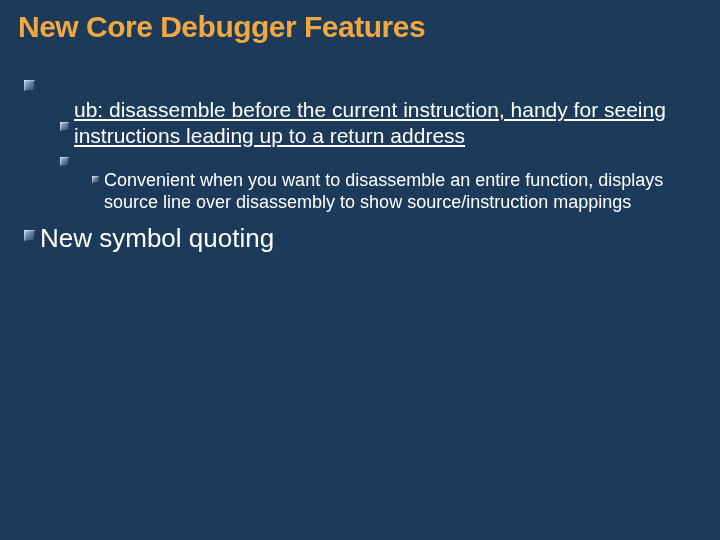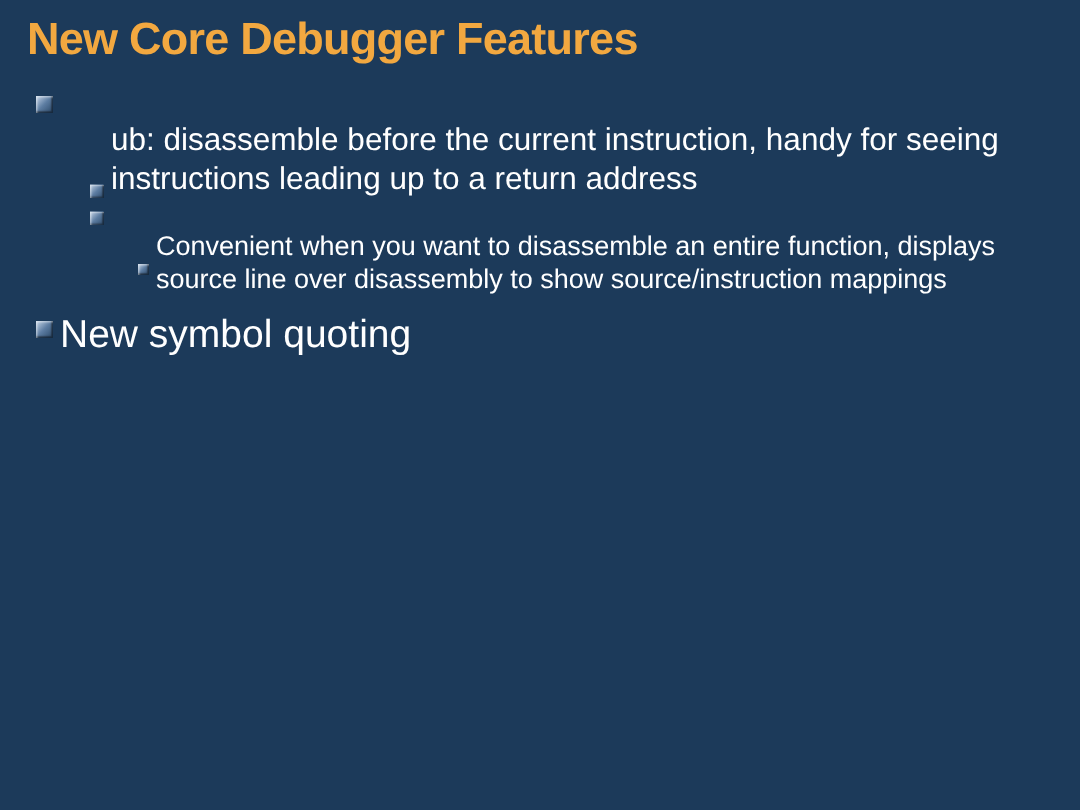--- a/index.html
+++ b/index.html
@@ -7,36 +7,36 @@
   body {
     background: #1c3a5a;
     font-family: Arial, Helvetica, sans-serif;
     color: #ffffff;
     padding: 10px 24px 10px 18px;
   }
   .title {
     font-size: 30px;
     font-weight: 700;
     color: #f2a840;
-    margin-bottom: 12px;
+    margin-bottom: 28px;
     letter-spacing: -0.5px;
   }
   ul { list-style: none; }
   .lvl1 > li { margin-bottom: 8px; }
   .lvl1 > li > .row { display: flex; align-items: flex-start; }
   .lvl1 > li > .row .bullet { width: 22px; flex: 0 0 22px; display:flex; justify-content:center; padding-top:8px;}
   .lvl1 > li > .row .txt { font-size: 26px; line-height: 1.25; }
   .lvl2 { margin-left: 36px; margin-top: 6px; }
   .lvl2 > li { margin-bottom: 2px; }
-  .lvl2 > li > .row { display: flex; align-items: flex-end; }
+  .lvl2 > li > .row { display: flex; align-items: center; text-decoration: underline; }
   .lvl2 > li > .row .bullet { width: 20px; flex:0 0 20px; display:flex; justify-content:center; padding-top:7px;}
   .lvl2 > li > .row .txt { font-size: 21px; line-height: 1.22; }
   .lvl3 { margin-left: 32px; margin-top: 4px; }
   .lvl3 > li { margin-bottom: 2px; }
-  .lvl3 > li > .row { display: flex; align-items: center; }
+  .lvl3 > li > .row { display: flex; align-items: flex-start; }
   .lvl3 > li > .row .bullet { width: 18px; flex:0 0 18px; display:flex; justify-content:center; padding-top:6px;}
   .lvl3 > li > .row .txt { font-size: 18px; line-height: 1.22; }
   .sq {
     display: inline-block;
     background: linear-gradient(135deg, #c7d6e8 0%, #5d7da2 50%, #2c4a6b 100%);
     box-shadow: inset 1px 1px 1px rgba(255,255,255,0.4), inset -1px -1px 1px rgba(0,0,0,0.4);
   }
   .sq.b1 { width: 11px; height: 11px; }
   .sq.b2 { width: 9px; height: 9px; }
   .sq.b3 { width: 7px; height: 7px; }

